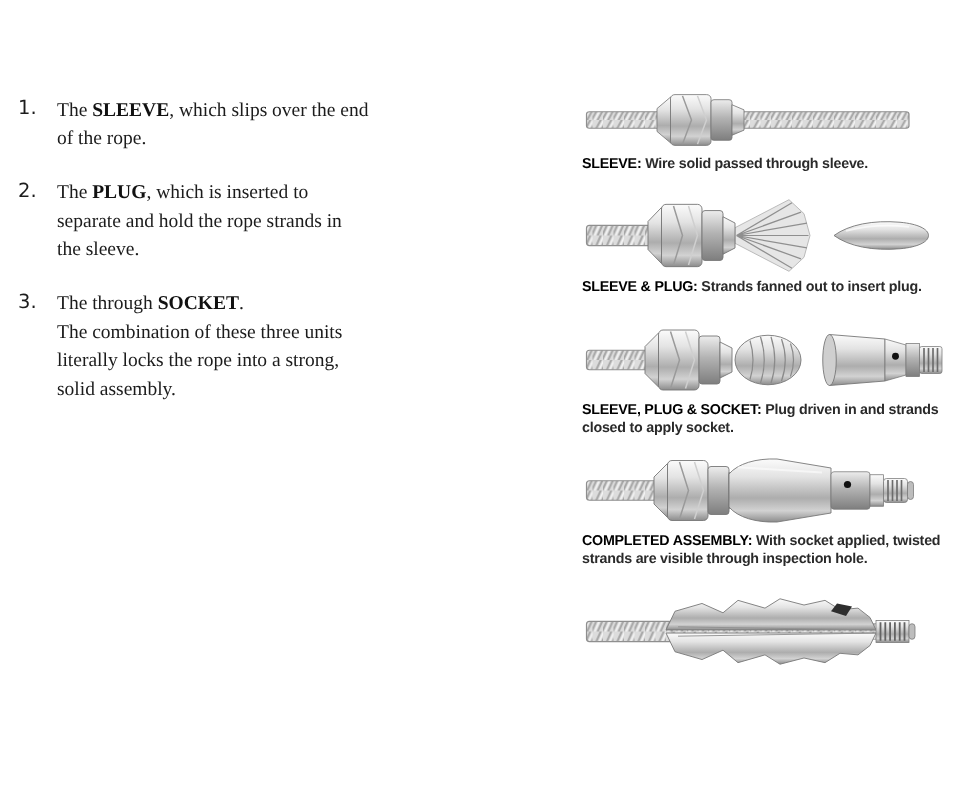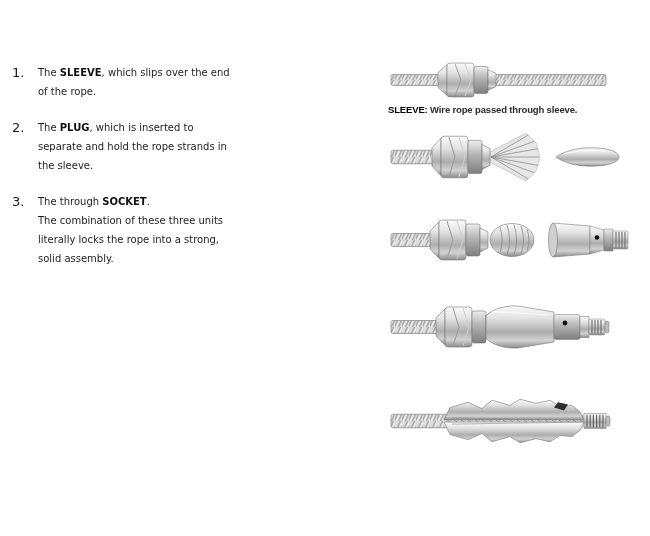--- a/index.html
+++ b/index.html
@@ -15,22 +15,23 @@
 
   
   .list { position: absolute; left: 12px; top: 63px; width: 348px; }
   .item { display: flex; margin-bottom: 17px; }
   .num {
     flex: 0 0 26px;
     font-size: 13px; line-height: 19px;
   }
   .txt {
     flex: 1;
-    font-size: 10px; line-height: 19px;
+    font-size: 13px; line-height: 19px;
     white-space: pre-line;
+    font-family: Liberation Serif, serif;
   }
   .txt b { font-weight: 700; color: #111; }
 
   
   .figs { position: absolute; left: 388px; top: 0; width: 262px; }
   figure.fig { margin: 0; padding: 0; position: absolute; left: 0; width: 262px; }
   .fig-1 { top: 58px; }
   .fig-2 { top: 130px; }
   .fig-3 { top: 214px; }
   .fig-4 { top: 301px; }
@@ -109,63 +110,68 @@
 
   </div>
 
   <div class="figs">
 
     <figure class="fig fig-1">
       <svg class="art" width="250" height="44" viewBox="0 0 250 52" preserveAspectRatio="none">
         <rect x="3" y="19.5" width="215" height="13" rx="2" fill="url(#ropePat)" stroke="#8f8f8f" stroke-width="0.8"></rect>
         <use href="#sleeve" x="50"></use>
       </svg>
-      <figcaption class="cap"><b>SLEEVE:</b> <span>Wire rope passed through sleeve.</span></figcaption>
+      <figcaption class="cap"><b>SLEEVE:</b> <span>Wire solid passed through sleeve.</span></figcaption>
     </figure>
 
     <figure class="fig fig-2">
       <svg class="art" width="250" height="54" viewBox="0 0 250 52" preserveAspectRatio="none">
         <rect x="3" y="19.5" width="58" height="13" rx="2" fill="url(#ropePat)" stroke="#8f8f8f" stroke-width="0.8"></rect>
         <polygon points="102,21 138,3 148,12 152,26 148,40 138,49 102,31" fill="#e6e6e6" stroke="#a8a8a8" stroke-width="0.5"></polygon>
         <path d="M103,26 L140,5 M103,26 L146,11 M103,26 L150,18 M103,26 L151,26 M103,26 L150,34 M103,26 L146,41 M103,26 L140,47" stroke="#8f8f8f" stroke-width="0.8" fill="none"></path>
         <use href="#sleeve" x="44"></use>
         <path d="M168,26 C178,19 194,16 212,17.5 C224,18.5 231,22 231,26 C231,30 224,33.5 212,34.5 C194,36 178,33 168,26 Z" fill="url(#gm)" stroke="#777" stroke-width="0.6"></path>
         <path d="M176,23 C190,19.5 205,19 218,20.5" stroke="#ffffff" stroke-opacity="0.65" stroke-width="1.2" fill="none"></path>
       </svg>
+      <figcaption class="cap"><b>SLEEVE &amp; PLUG:</b> <span>Strands fanned out to insert plug.</span></figcaption>
     </figure>
 
     <figure class="fig fig-3">
       <svg class="art" width="250" height="52" viewBox="0 0 250 52" preserveAspectRatio="none">
         <rect x="3" y="19.5" width="48" height="13" rx="2" fill="url(#ropePat)" stroke="#8f8f8f" stroke-width="0.8"></rect>
         <ellipse cx="124" cy="26" rx="22" ry="16.5" fill="url(#gm)" stroke="#777" stroke-width="0.6"></ellipse>
         <path d="M112,13 Q116,26 112,39 M119,10.5 Q124,26 119,41.5 M126,10.5 Q131,26 126,41.5 M133,12 Q138,26 133,40 M139,15 Q143,26 139,37" stroke="#8a8a8a" stroke-width="0.8" fill="none"></path>
         <use href="#sleeve" x="42"></use>
         <path d="M165,9 L202,12 L202,40 L165,43 Z" fill="url(#gm)" stroke="#777" stroke-width="0.6"></path>
         <ellipse cx="165" cy="26" rx="4.5" ry="17" fill="#cfcfcf" stroke="#777" stroke-width="0.6"></ellipse>
         <polygon points="202,12 216,16 216,36 202,40" fill="url(#gm)" stroke="#777" stroke-width="0.5"></polygon>
         <circle cx="209" cy="23.5" r="2.3" fill="#111"></circle>
         <rect x="216" y="15" width="9" height="22" fill="url(#gmD)" stroke="#777" stroke-width="0.5"></rect>
         <rect x="225" y="17" width="15" height="18" rx="1.5" fill="url(#gm)" stroke="#777" stroke-width="0.5"></rect>
         <path d="M228,18 V34 M231,18 V34 M234,18 V34 M237,18 V34" stroke="#6b6b6b" stroke-width="1.1"></path>
       </svg>
+      <figcaption class="cap"><b>SLEEVE, PLUG &amp; SOCKET:</b> <span>Plug driven in and strands
+closed to apply socket.</span></figcaption>
     </figure>
 
     <figure class="fig fig-4">
       <svg class="art" width="250" height="52" viewBox="0 0 250 52" preserveAspectRatio="none">
         <rect x="3" y="19.5" width="55" height="13" rx="2" fill="url(#ropePat)" stroke="#8f8f8f" stroke-width="0.8"></rect>
         <use href="#sleeve" x="48"></use>
         <path d="M98,15 C104,8 116,4.5 130,5 L166,11 L166,41 L130,47 C116,47.5 104,44 98,37 Z" fill="url(#gm)" stroke="#777" stroke-width="0.6"></path>
         <path d="M104,10.5 L160,14" stroke="#ffffff" stroke-opacity="0.55" stroke-width="1.4" fill="none"></path>
         <rect x="166" y="13.5" width="26" height="25" rx="2" fill="url(#gmD)" stroke="#777" stroke-width="0.5"></rect>
         <circle cx="177" cy="22" r="2.4" fill="#111"></circle>
         <rect x="192" y="15.5" width="9" height="21" fill="url(#gm)" stroke="#777" stroke-width="0.5"></rect>
         <rect x="201" y="18" width="16" height="16" rx="2" fill="url(#gm)" stroke="#777" stroke-width="0.5"></rect>
         <path d="M204,19 V33 M207,19 V33 M210,19 V33 M213,19 V33" stroke="#6b6b6b" stroke-width="1.1"></path>
         <rect x="217" y="20" width="4" height="12" rx="2" fill="#bdbdbd" stroke="#777" stroke-width="0.5"></rect>
       </svg>
+      <figcaption class="cap"><b>COMPLETED ASSEMBLY:</b> <span>With socket applied, twisted
+strands are visible through inspection hole.</span></figcaption>
     </figure>
 
     <figure class="fig fig-5">
       <svg class="art" width="250" height="54" viewBox="0 0 250 52" preserveAspectRatio="none">
         <rect x="3" y="19.5" width="60" height="13" rx="2" fill="url(#ropePat)" stroke="#8f8f8f" stroke-width="0.8"></rect>
         <rect x="60" y="21" width="140" height="10" fill="url(#ropePat)" stroke="#9f9f9f" stroke-width="0.5"></rect>
         <path d="M56,25 L62,13 L80,8 L94,14 L104,6 L122,11 L132,5 L148,9 L162,6 L172,12 L184,11 L192,17 L196,25 Z" fill="url(#gm)" stroke="#7a7a7a" stroke-width="0.6"></path>
         <path d="M56,27 L62,39 L80,44 L94,38 L104,46 L122,41 L132,47 L148,43 L162,46 L172,40 L184,41 L192,35 L196,27 Z" fill="url(#gm)" stroke="#7a7a7a" stroke-width="0.6"></path>
         <path d="M64,23 L196,25 M64,29 L196,27" stroke="#8f8f8f" stroke-width="0.6" fill="none"></path>
         <polygon points="170,8 180,10 176,16 166,13" fill="#2e2e2e"></polygon>

